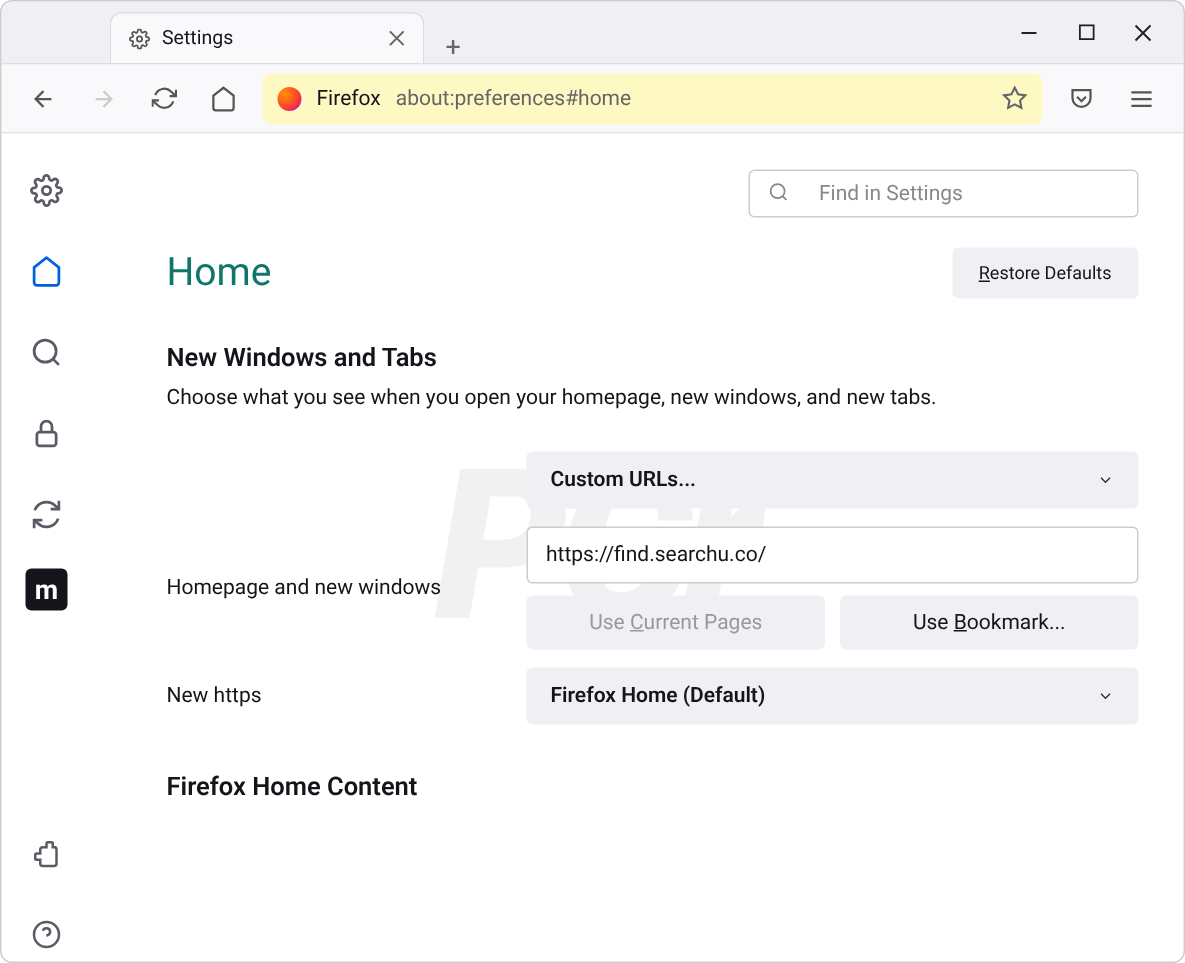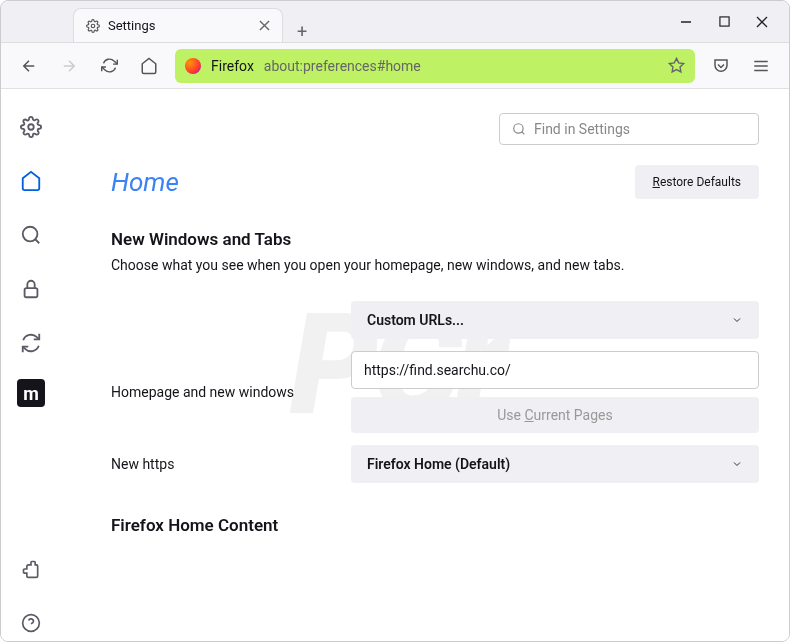--- a/index.html
+++ b/index.html
@@ -11,39 +11,39 @@
     .tabs-area { display: flex; align-items: flex-end; padding-left: 72px; height: 100%; flex: 1; }
     .tab { display: flex; align-items: center; gap: 8px; background: #f9f9fb; border: 1px solid #ddd; border-bottom: none; border-radius: 8px 8px 0 0; padding: 7px 12px; height: 34px; min-width: 210px; font-size: 13px; color: #15141a; }
     .tab-close { margin-left: auto; cursor: pointer; color:#666; }
     .newtab { padding: 0 14px; font-size: 18px; color: #666; cursor: pointer; }
     .win-controls { display: flex; align-items: center; gap: 24px; padding: 0 20px; }
     .win-btn { width: 14px; height: 14px; display:flex; align-items:center; justify-content:center; color:#222; cursor:pointer; }
     
     .toolbar { height: 46px; display: flex; align-items: center; gap: 12px; padding: 0 14px; background: #f9f9fb; border-bottom: 1px solid #e0e0e0; }
     .nav-btn { width: 28px; height: 28px; display:flex; align-items:center; justify-content:center; color:#666; cursor:pointer; border-radius:4px; }
     .nav-btn.disabled { color: #bbb; }
-    .urlbar { flex: 1; display: flex; align-items: center; background: #bef264; border-radius: 6px; height: 34px; padding: 0 10px; gap: 10px; font-size: 14px; color: #666; }
+    .urlbar { flex: 1; display: flex; align-items: center; background: #fef9c3; border-radius: 6px; height: 34px; padding: 0 10px; gap: 10px; font-size: 14px; color: #666; }
     .urlbar .fx-label { color: #15141a; }
     .urlbar .star { margin-left: auto; color: #666; cursor:pointer; }
     .fx-logo { width:16px; height:16px; border-radius:50%; background: radial-gradient(circle at 30% 30%, #ff9500, #ff3b30 60%, #9400ff); }
     
     .content { flex: 1; display: flex; background: #fff; overflow: hidden; position: relative; }
     
     .sidebar { width: 60px; display: flex; flex-direction: column; align-items: center; padding-top: 20px; gap: 18px; }
     .sb-item { width: 36px; height: 36px; display:flex; align-items:center; justify-content:center; color:#5b5b66; cursor:pointer; border-radius:4px; }
     .sb-item.active { color: #0060df; }
     .sb-item.m-icon { background:#15141a; color:#fff; border-radius:4px; font-weight:bold; font-size:18px; width:28px; height:28px; }
     .sb-spacer { flex: 1; }
     
     .main { flex: 1; padding: 24px 30px 0 50px; position: relative; }
     .find-wrap { display:flex; justify-content:flex-end; margin-bottom: 20px; }
-    .find-box { display:flex; align-items:center; gap:8px; border:1px solid #ccc; border-radius:4px; padding: 7px 12px; width: 260px; color:#888; font-size:14px; }
+    .find-box { display:flex; align-items:flex-start; gap:20px; border:1px solid #ccc; border-radius:4px; padding: 7px 12px; width: 260px; color:#888; font-size:14px; }
     
     .header-row { display:flex; align-items:center; justify-content:space-between; margin-bottom: 30px; }
-    .h1 { font-size: 26px; font-weight: 400; color: #3b82f6; font-style: italic; }
+    .h1 { font-size: 26px; font-weight: 400; color: #0f766e; }
     .restore-btn { background:#f0f0f4; border:none; border-radius:4px; padding:10px 18px; font-size:12px; cursor:pointer; color:#15141a; }
     .restore-btn .u { text-decoration: underline; }
     
     .h2 { font-size: 17px; font-weight: 600; color:#15141a; margin-bottom: 8px; }
     .desc { font-size: 14px; color:#15141a; margin-bottom: 28px; }
     
     .field-row { display:flex; align-items:center; gap: 20px; margin-bottom: 12px; }
     .label-col { width: 220px; font-size: 14px; color:#15141a; }
     .ctrl-col { flex: 1; display:flex; flex-direction:column; gap:8px; }
     
@@ -227,20 +227,21 @@
           </div>
         </div>
       </div>
 
       <div class="field-row">
         <div class="label-col">Homepage and new windows</div>
         <div class="ctrl-col">
           <input class="text-input" value="https://find.searchu.co/" style="">
           <div class="btn-row">
             <button class="grey-btn disabled">Use <span class="u">C</span>urrent Pages</button>
+            <button class="grey-btn">Use <span class="u">B</span>ookmark...</button>
           </div>
         </div>
       </div>
 
       <div class="field-row" style="margin-top:6px;">
         <div class="label-col">New https</div>
         <div class="ctrl-col">
           <div class="select-box">
             <span>Firefox Home (Default)</span>
             <span>

